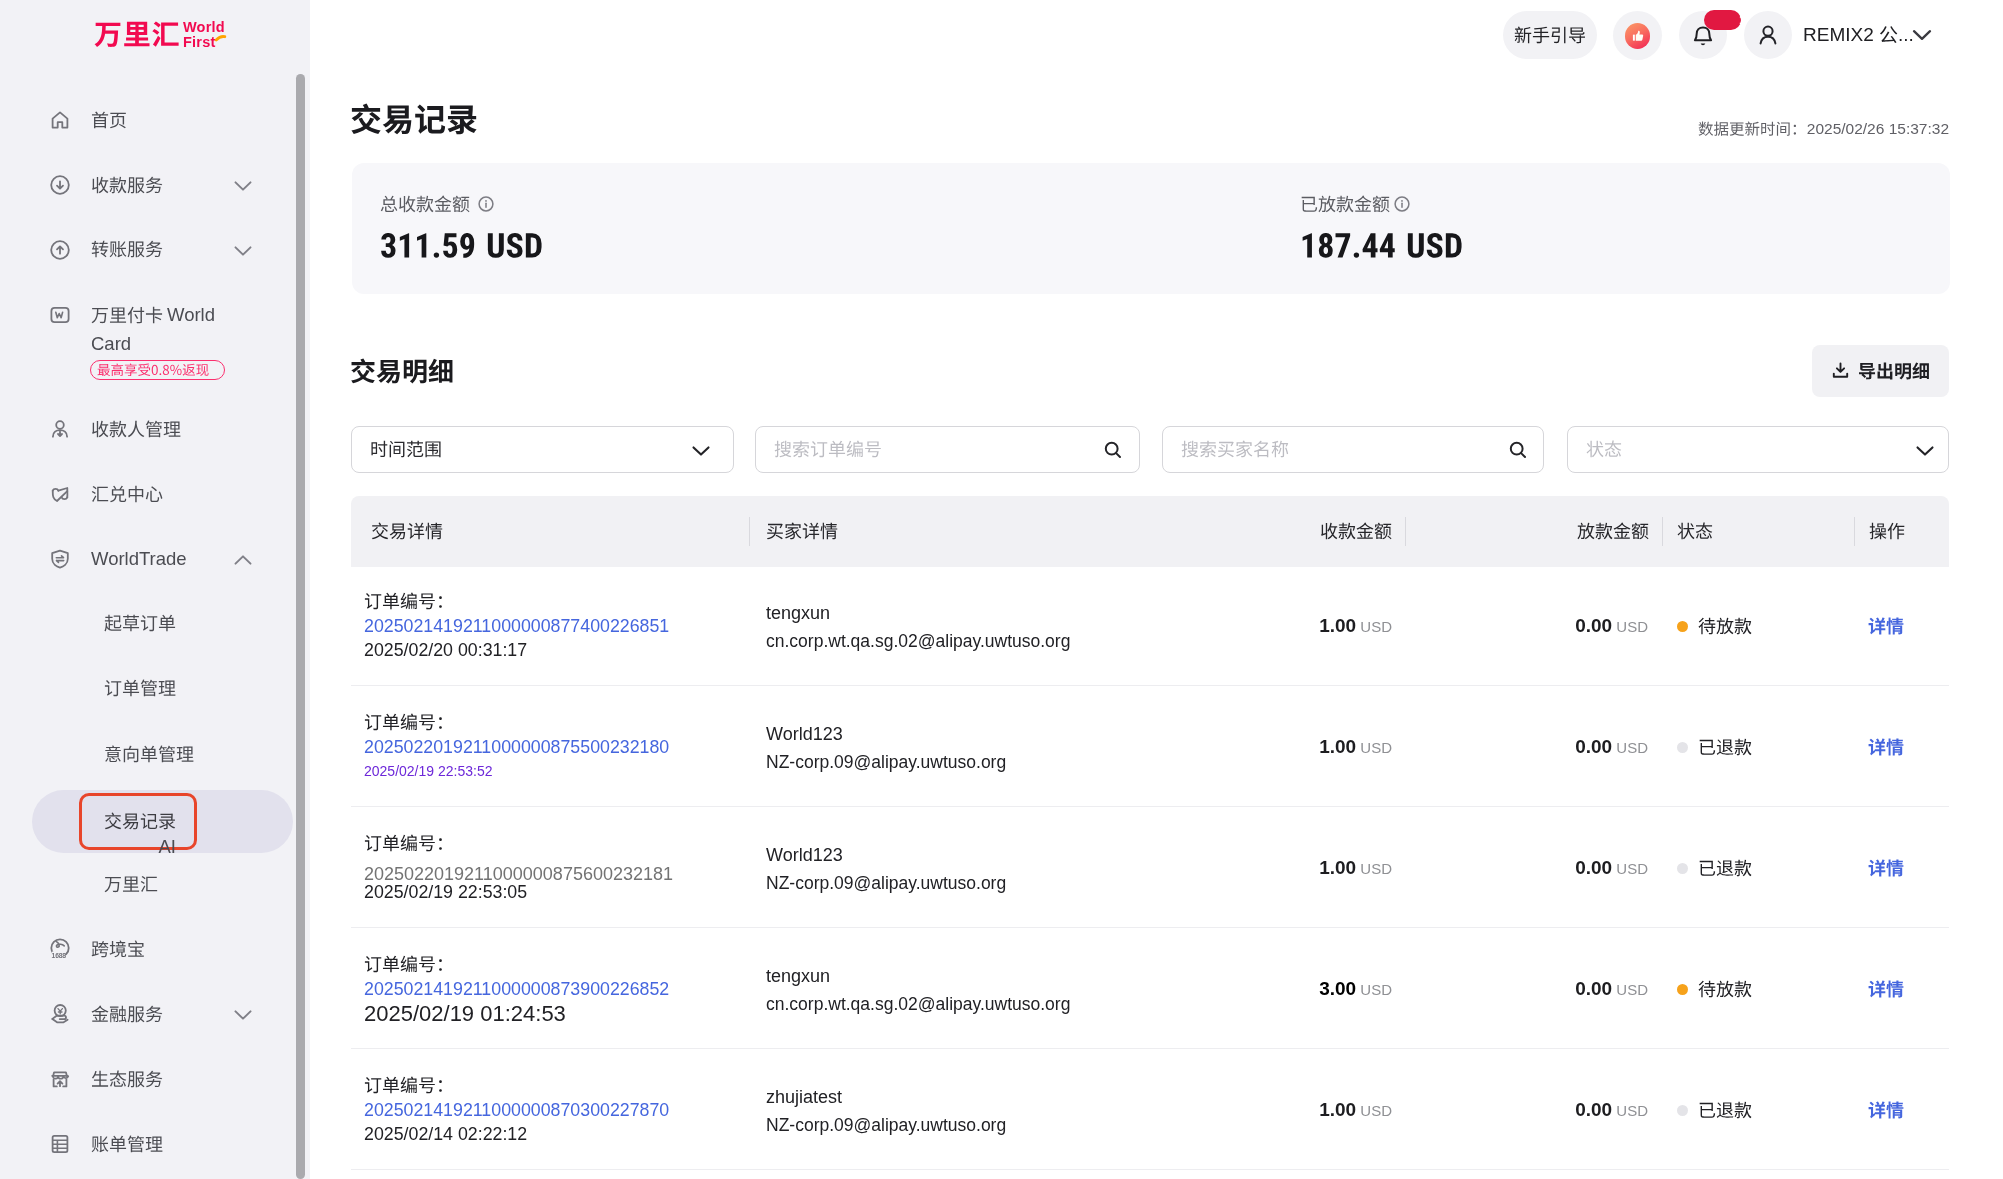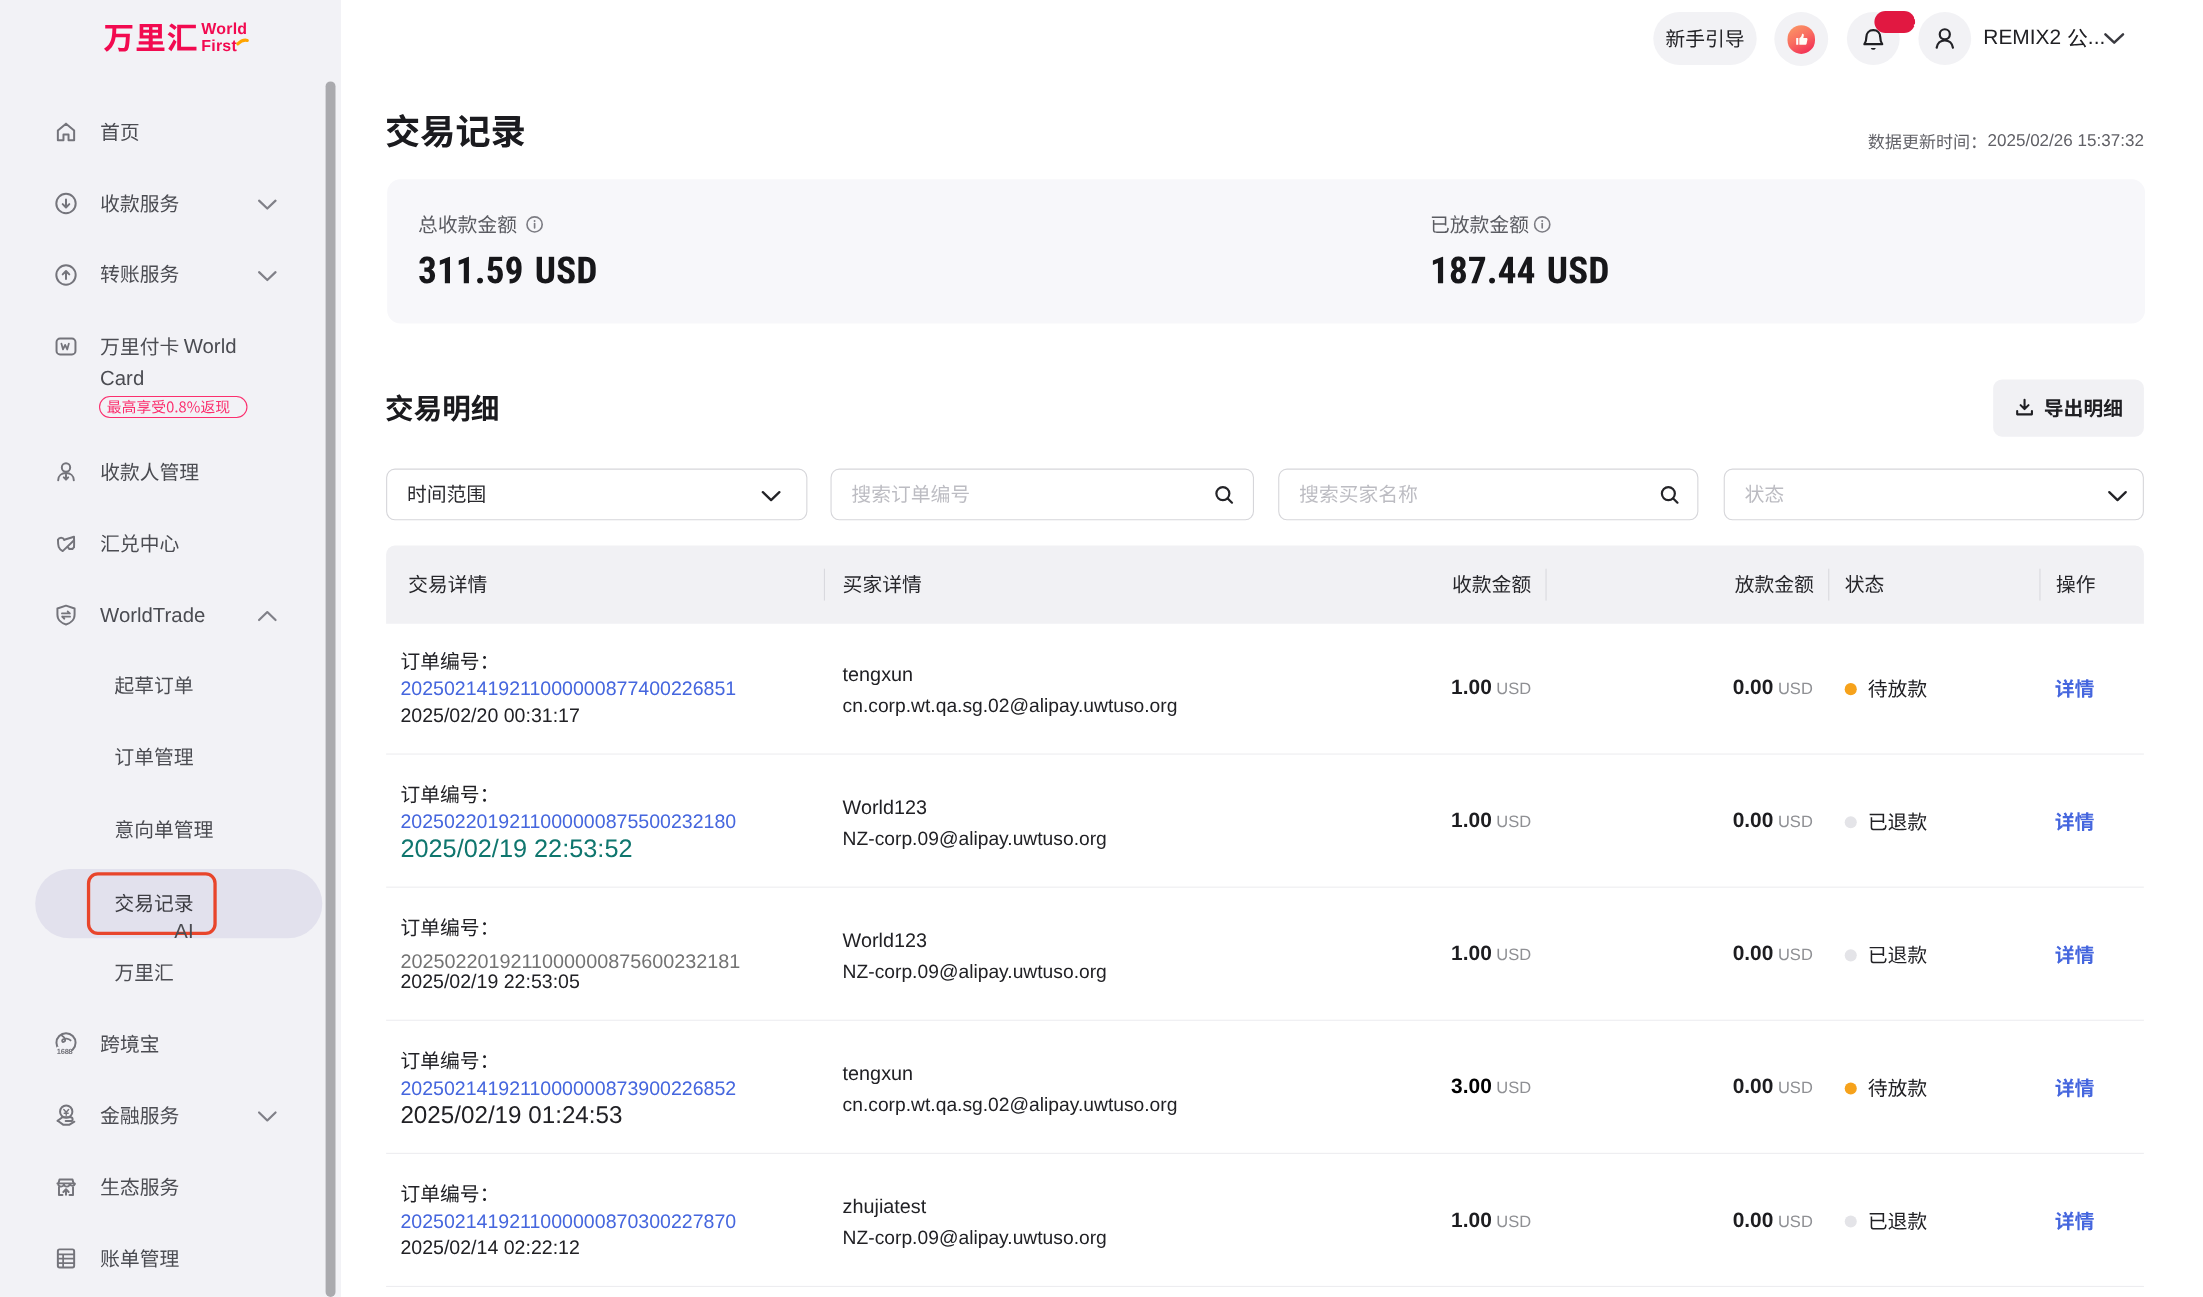--- a/index.html
+++ b/index.html
@@ -421,21 +421,21 @@
     </svg>
     <div style="position:absolute;left:351px;top:685px;width:1598px;height:1px;background:#ededf0"></div>
     <svg style="position:absolute;left:364px;top:712.5px;" width="90" height="19" viewBox="0 0 90 19" fill="#212125">
       <use href="#g34" transform="translate(0.0 15.8) scale(0.01800 -0.01800)"></use>
       <use href="#g35" transform="translate(18.0 15.8) scale(0.01800 -0.01800)"></use>
       <use href="#g87" transform="translate(36.0 15.8) scale(0.01800 -0.01800)"></use>
       <use href="#g88" transform="translate(54.0 15.8) scale(0.01800 -0.01800)"></use>
       <use href="#g63" transform="translate(72.0 15.8) scale(0.01800 -0.01800)"></use>
     </svg>
     <div style="position:absolute;left:364px;top:735.5px;font-size:17.8px;font-weight:400;color:#4566de;line-height:23px;white-space:nowrap;">2025022019211000000875500232180</div>
-    <div style="position:absolute;left:364px;top:760.0px;font-size:23px;font-weight:400;color:#0f766e;line-height:23px;white-space:nowrap;">2025/02/19 22:53:52</div>
+    <div style="position:absolute;left:364px;top:760.0px;font-size:14px;font-weight:400;color:#6d28d9;line-height:23px;white-space:nowrap;">2025/02/19 22:53:52</div>
     <div style="position:absolute;left:766px;top:722.5px;font-size:18px;font-weight:400;color:#212125;line-height:23px;white-space:nowrap;">World123</div>
     <div style="position:absolute;left:766px;top:751.0px;font-size:17.5px;font-weight:400;color:#212125;line-height:23px;white-space:nowrap;">NZ-corp.09@alipay.uwtuso.org</div>
     <div class="flexr" style="left:1092px;top:735px;width:300px;height:24px;justify-content:flex-end;font-size:19px">
       <b style="color:#1d1d20">1.00</b>
       <span style="color:#8f9094;font-size:15px">&nbsp;USD</span>
     </div>
     <div class="flexr" style="left:1348px;top:735px;width:300px;height:24px;justify-content:flex-end;font-size:19px">
       <b style="color:#1d1d20">0.00</b>
       <span style="color:#8f9094;font-size:15px">&nbsp;USD</span>
     </div>

